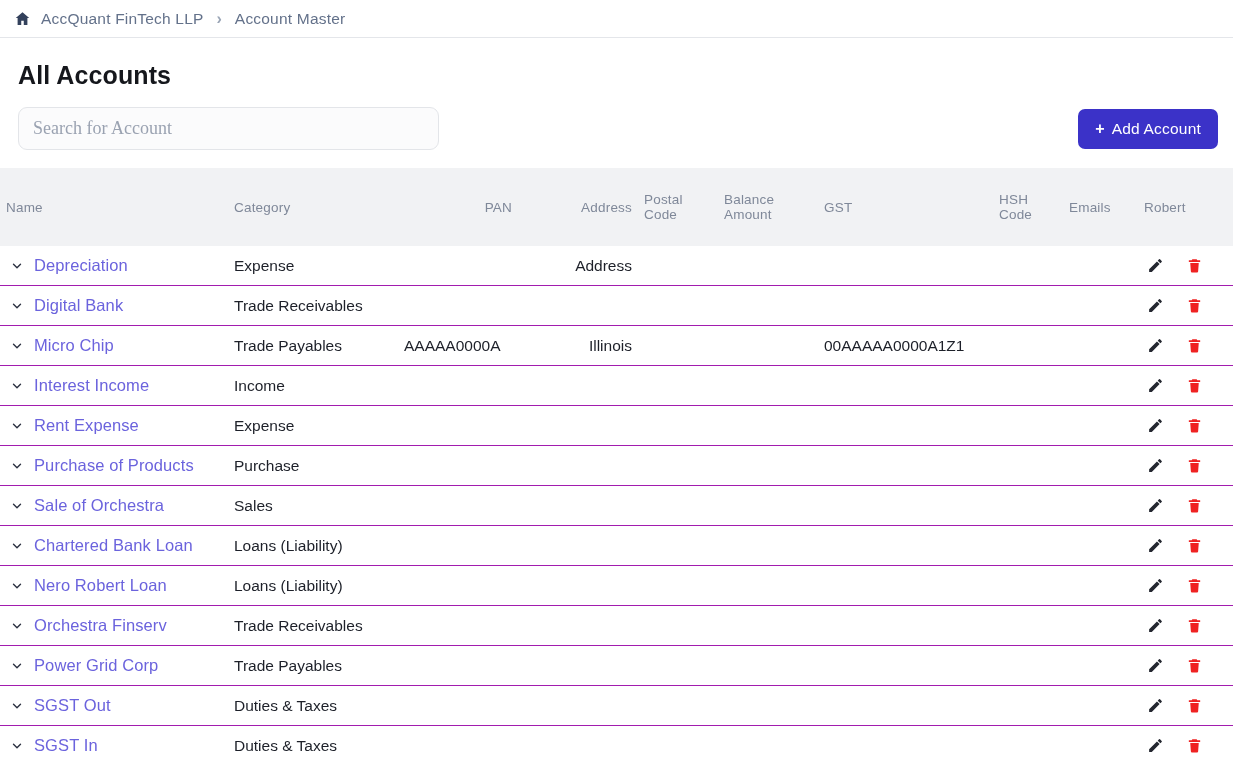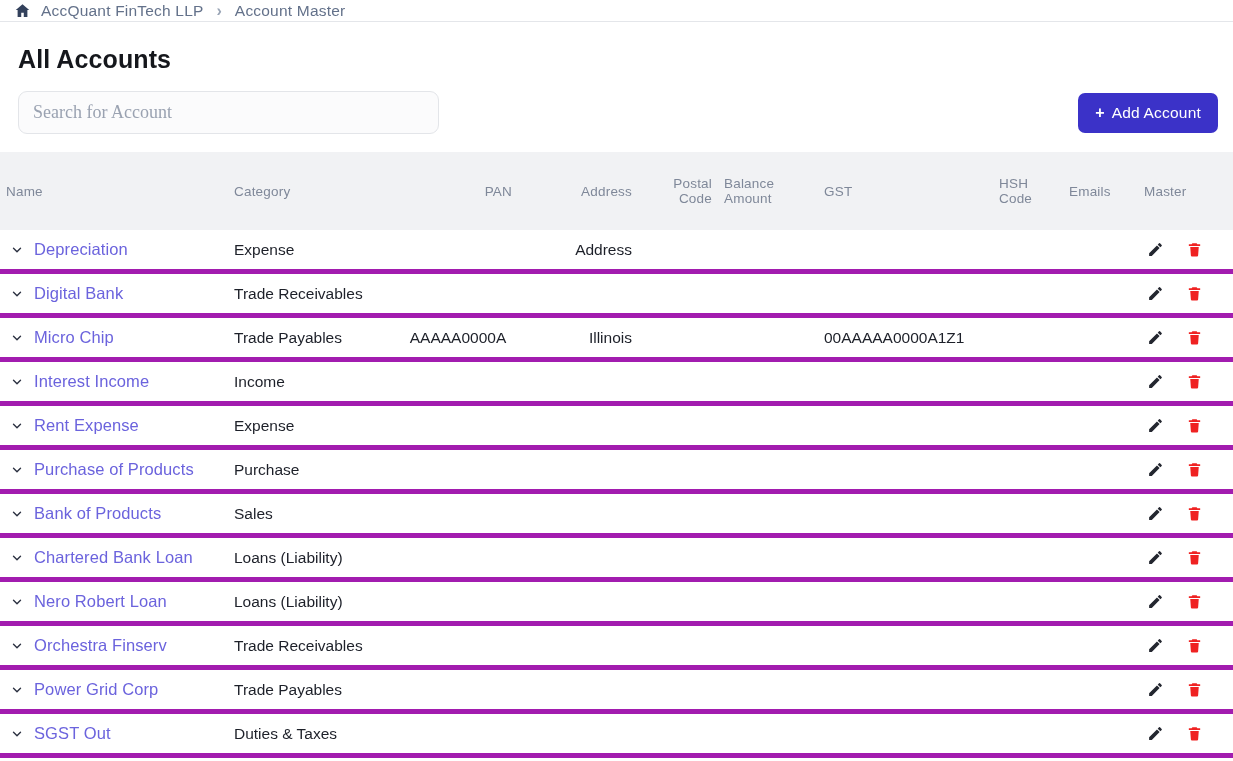--- a/index.html
+++ b/index.html
@@ -8,21 +8,21 @@
     padding: 0;
     width: 1233px;
     height: 761px;
     background: #ffffff;
     font-family: "Liberation Sans", sans-serif;
     -webkit-font-smoothing: antialiased;
   }
 
   
   .breadcrumb-bar {
-    height: 22px;
+    height: 38px;
     display: flex;
     align-items: center;
     padding-left: 14px;
     border-bottom: 1px solid #e4e6ea;
     background: #ffffff;
   }
   .home-icon {
     width: 17px;
     height: 17px;
     display: inline-block;
@@ -106,30 +106,30 @@
     font-size: 13.5px;
     color: #7f8899;
     vertical-align: middle;
     padding: 16px 6px;
     letter-spacing: .2px;
   }
   th.c-name     { width: 228px; text-align: left; padding-left: 42px; }
   th.c-category { width: 170px; text-align: left; }
   th.c-pan      { width: 120px; text-align: right; margin-top: 8px; }
   th.c-address  { width: 120px; text-align: right; }
-  th.c-postal   { width: 80px;  text-align: right; }
+  th.c-postal   { width: 80px;  text-align: left; }
   th.c-balance  { width: 100px; text-align: left; }
   th.c-gst      { width: 175px; text-align: left; padding-left: 10px;}
   th.c-hsh      { width: 70px;  text-align: left; }
   th.c-emails   { width: 75px;  text-align: left; }
   th.c-actions  { width: 95px;  text-align: left; }
 
   table.accounts tbody tr {
     height: 39px;
-    border-bottom: 5px solid #a21caf;
+    border-bottom: 1px solid #a21caf;
     background: #ffffff;
   }
   table.accounts tbody td {
     font-size: 15.5px;
     color: #1d2029;
     vertical-align: middle;
     padding: 0 6px;
     overflow: hidden;
     white-space: nowrap;
   }
@@ -151,21 +151,21 @@
   }
   .chevron svg { display: block; }
   .name-link {
     color: #6b63dd;
     font-size: 16.5px;
     margin-left: 6px;
     cursor: pointer;
     letter-spacing: .1px;
   }
   td.t-category { font-size: 15.5px; }
-  td.t-pan     { text-align: center; }
+  td.t-pan     { text-align: left; }
   td.t-address { text-align: right; }
   td.t-gst     { padding-left: 10px; }
 
   td.t-actions {
     white-space: nowrap;
   }
   .act-row { display: flex; align-items: center; gap: 20px; padding-left: 2px; }
   .icon-btn {
     width: 19px; height: 19px;
     display: inline-flex; align-items: center; justify-content: center;
@@ -214,21 +214,21 @@
         <th class="c-balance">
           <div>Balance</div>
           <div>Amount</div>
         </th>
         <th class="c-gst">GST</th>
         <th class="c-hsh">
           <div>HSH</div>
           <div>Code</div>
         </th>
         <th class="c-emails">Emails</th>
-        <th class="c-actions">Master</th>
+        <th class="c-actions">Robert</th>
       </tr>
     </thead>
     <tbody id="table-body">
   <tr>
     <td class="t-name">
       <span class="chevron">
         <svg viewBox="0 0 24 24" width="14" height="14" fill="none" stroke="currentColor" stroke-width="2.4" stroke-linecap="round" stroke-linejoin="round">
           <polyline points="6 9 12 15 18 9"></polyline>
         </svg>
       </span>
@@ -423,21 +423,21 @@
     </td>
   </tr>
 
   <tr>
     <td class="t-name">
       <span class="chevron">
         <svg viewBox="0 0 24 24" width="14" height="14" fill="none" stroke="currentColor" stroke-width="2.4" stroke-linecap="round" stroke-linejoin="round">
           <polyline points="6 9 12 15 18 9"></polyline>
         </svg>
       </span>
-      <span class="name-link">Bank of Products</span>
+      <span class="name-link">Sale of Orchestra</span>
     </td>
     <td class="t-category">Sales</td>
     <td class="t-pan"></td>
     <td class="t-address"></td>
     <td class="t-postal"></td>
     <td class="t-balance"></td>
     <td class="t-gst"></td>
     <td class="t-hsh"></td>
     <td class="t-emails"></td>
     <td class="t-actions">

